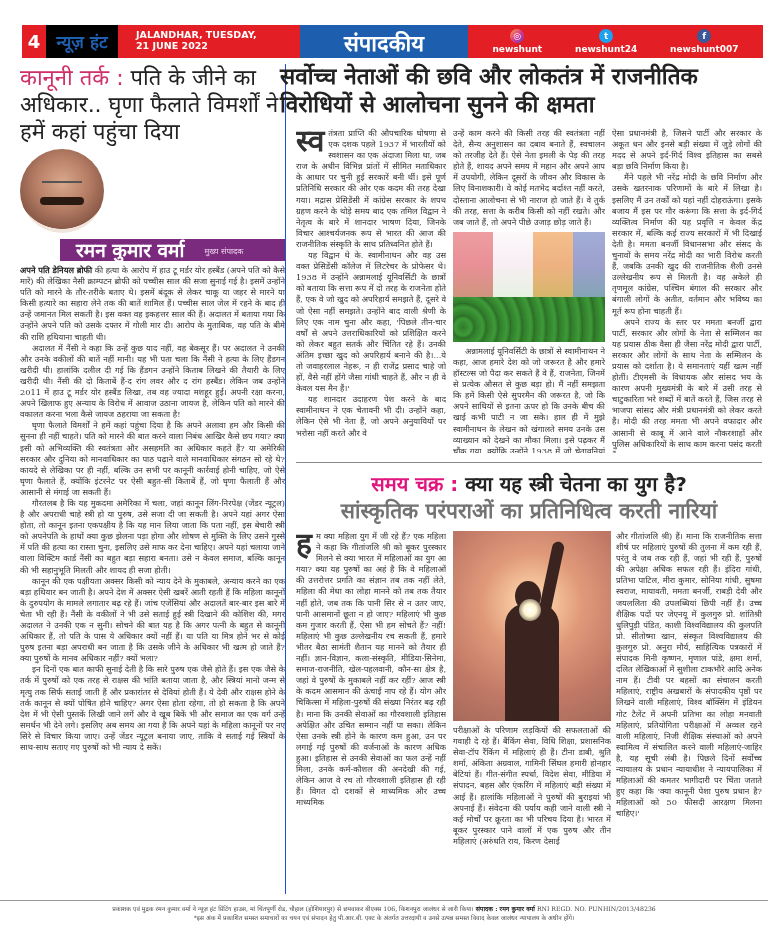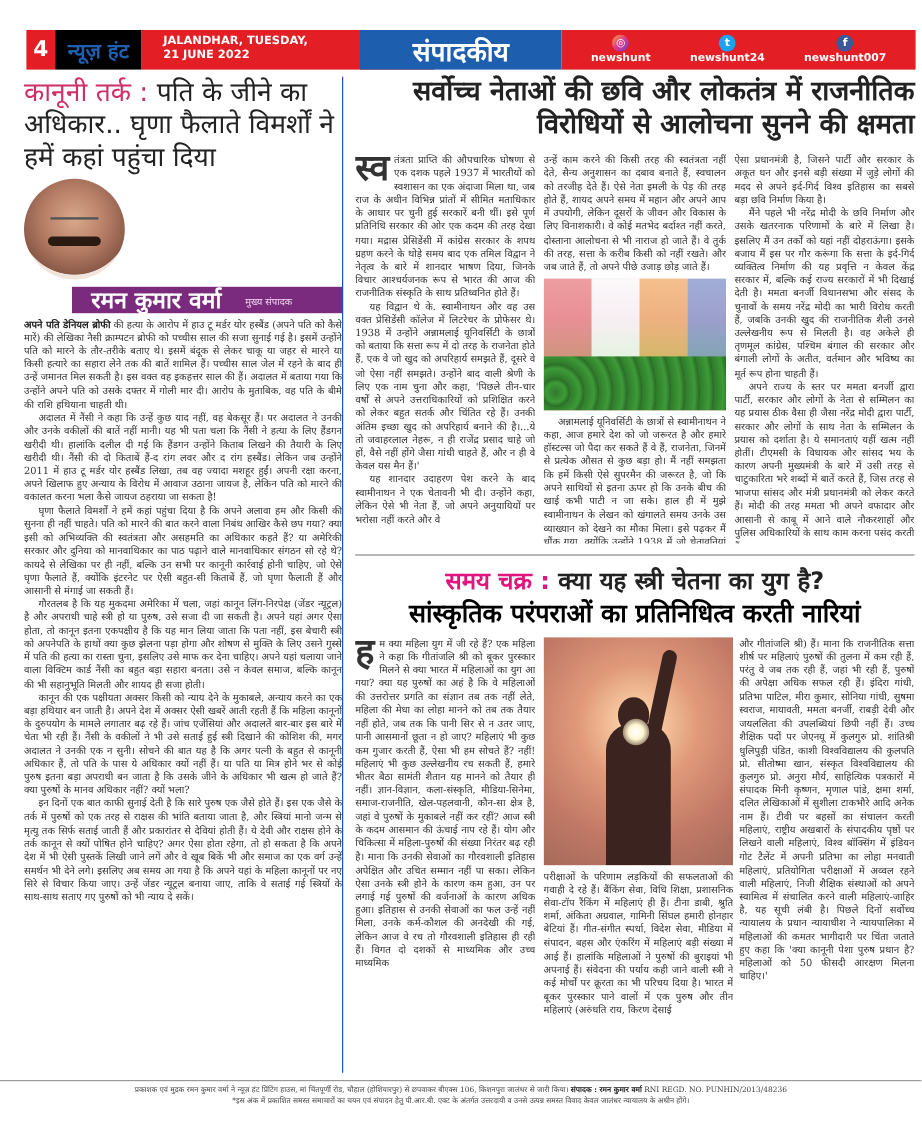--- a/index.html
+++ b/index.html
@@ -25,34 +25,34 @@
 .avatar .mus{position:absolute;top:48px;left:20px;width:44px;height:8px;background:#2b1a12;border-radius:6px}
 .avatar .glass{position:absolute;top:32px;left:22px;width:40px;height:10px;border-top:2px solid #555}
 .intro{font-size:10.5px;line-height:15px;padding-left:8px;color:#333}
 .byline{background:#7a2b7e;color:#fff;margin:2px 0 4px 40px;height:22px;display:flex;align-items:center;padding-left:16px;font:bold 19px "DejaVu Sans",sans-serif}
 .byline small{font:normal 8px "DejaVu Sans",sans-serif;margin-left:20px;color:#f2d8f2}
 .body-text{font-size:8.2px;line-height:11.1px;text-align:justify;color:#333}
 .body-text p{text-indent:12px}
 .body-text p.noind{text-indent:0}
 .body-text b{color:#222}
 
-.mainhead{position:absolute;top:62px;left:296px;width:466px;text-align:right;font:bold 22.5px/28px "DejaVu Sans",sans-serif;color:#222}
+.mainhead{position:absolute;top:62px;left:280px;width:466px;text-align:left;font:bold 22.5px/28px "DejaVu Sans",sans-serif;color:#222}
 .col{position:absolute;font-size:8.2px;line-height:11.1px;text-align:justify;color:#333}
 .dropcap{float:left;font:bold 30px/26px "DejaVu Sans",sans-serif;margin-right:4px;color:#333}
 .parl{width:152px;height:110px;margin:4px 0;background:linear-gradient(180deg,#f4eaf0 0,#e6c7d6 30%,#a7d49a 60%,#3c8a33 80%,#c8a88a 100%);position:relative;overflow:hidden}
 .parl .f1{position:absolute;left:0;top:0;width:40px;height:70px;background:#e96a6a;opacity:.6}
 .parl .f2{position:absolute;left:40px;top:0;width:40px;height:70px;background:#ffffff;opacity:.7}
 .parl .f3{position:absolute;left:80px;top:0;width:40px;height:70px;background:#f4a34a;opacity:.6}
 .parl .f4{position:absolute;left:120px;top:0;width:32px;height:70px;background:#6a86c7;opacity:.6}
 .parl .trees{position:absolute;left:0;bottom:0;width:100%;height:45px;background:repeating-radial-gradient(circle at 10px 30px,#2f7a2a 0,#3e9a38 8px,#2a6a25 12px)}
 .divider{position:absolute;left:296px;width:466px;border-top:1px solid #888}
 .sec2head{position:absolute;top:471px;left:296px;width:466px;text-align:center}
 .sec2head .l1{font:bold 20px/26px "DejaVu Sans",sans-serif;color:#222}
 .sec2head .l1 .kicker{color:#e0157e}
-.sec2head .l2{font:bold 21px/28px "DejaVu Sans",sans-serif;color:#000000}
+.sec2head .l2{font:bold 21px/28px "DejaVu Sans",sans-serif;color:#737373}
 .woman{width:158px;height:190px;background:radial-gradient(circle at 50% 38%,#fff6e0 0,#f7c9a0 12%,#e09a7a 35%,#c07866 70%,#a56a5a 100%);position:relative;overflow:hidden;margin-bottom:4px}
 .woman .body{position:absolute;left:52px;top:72px;width:54px;height:118px;background:#3b2320;border-radius:22px 22px 0 0}
 .woman .arm{position:absolute;left:92px;top:10px;width:12px;height:80px;background:#3b2320;transform:rotate(12deg);border-radius:6px}
 .woman .head{position:absolute;left:62px;top:50px;width:26px;height:30px;background:#3b2320;border-radius:50%}
 .woman .sun{position:absolute;left:66px;top:68px;width:22px;height:22px;border-radius:50%;background:radial-gradient(circle,#fff 0,#fff6d0 40%,rgba(255,220,180,0) 100%)}
 .footer{position:absolute;top:900px;left:0;width:768px;text-align:center;font-size:6.2px;line-height:9px;color:#444;border-top:1px solid #999;padding-top:3px}
 .footer b{color:#222}
 </style>
 </head>
 <body>

